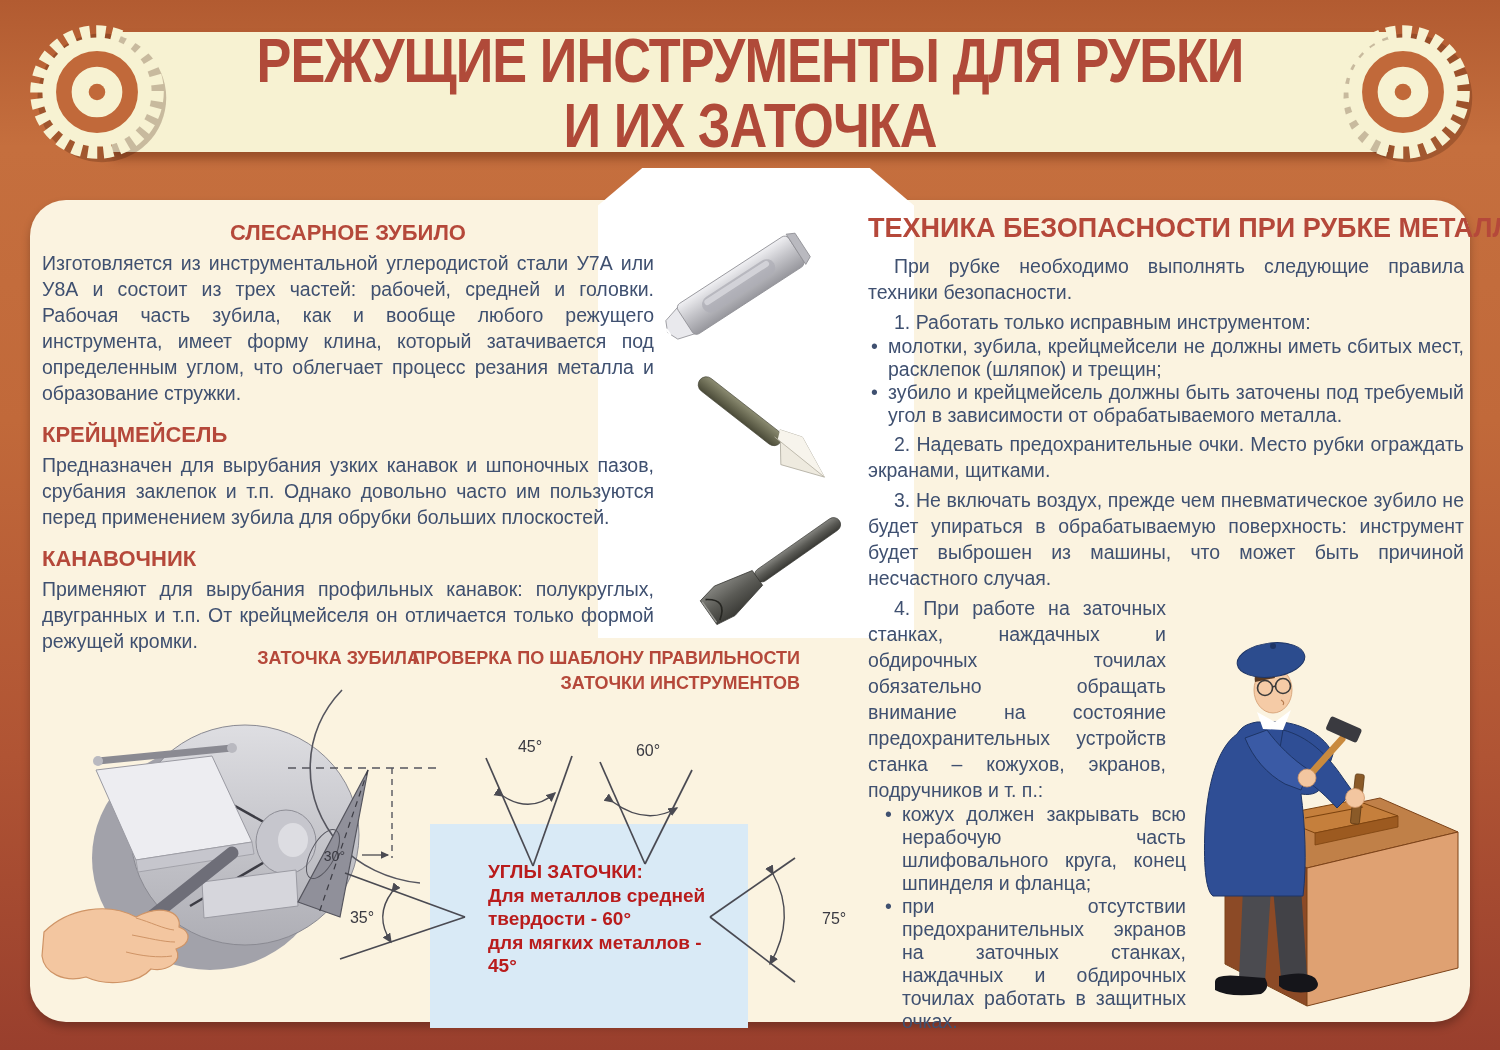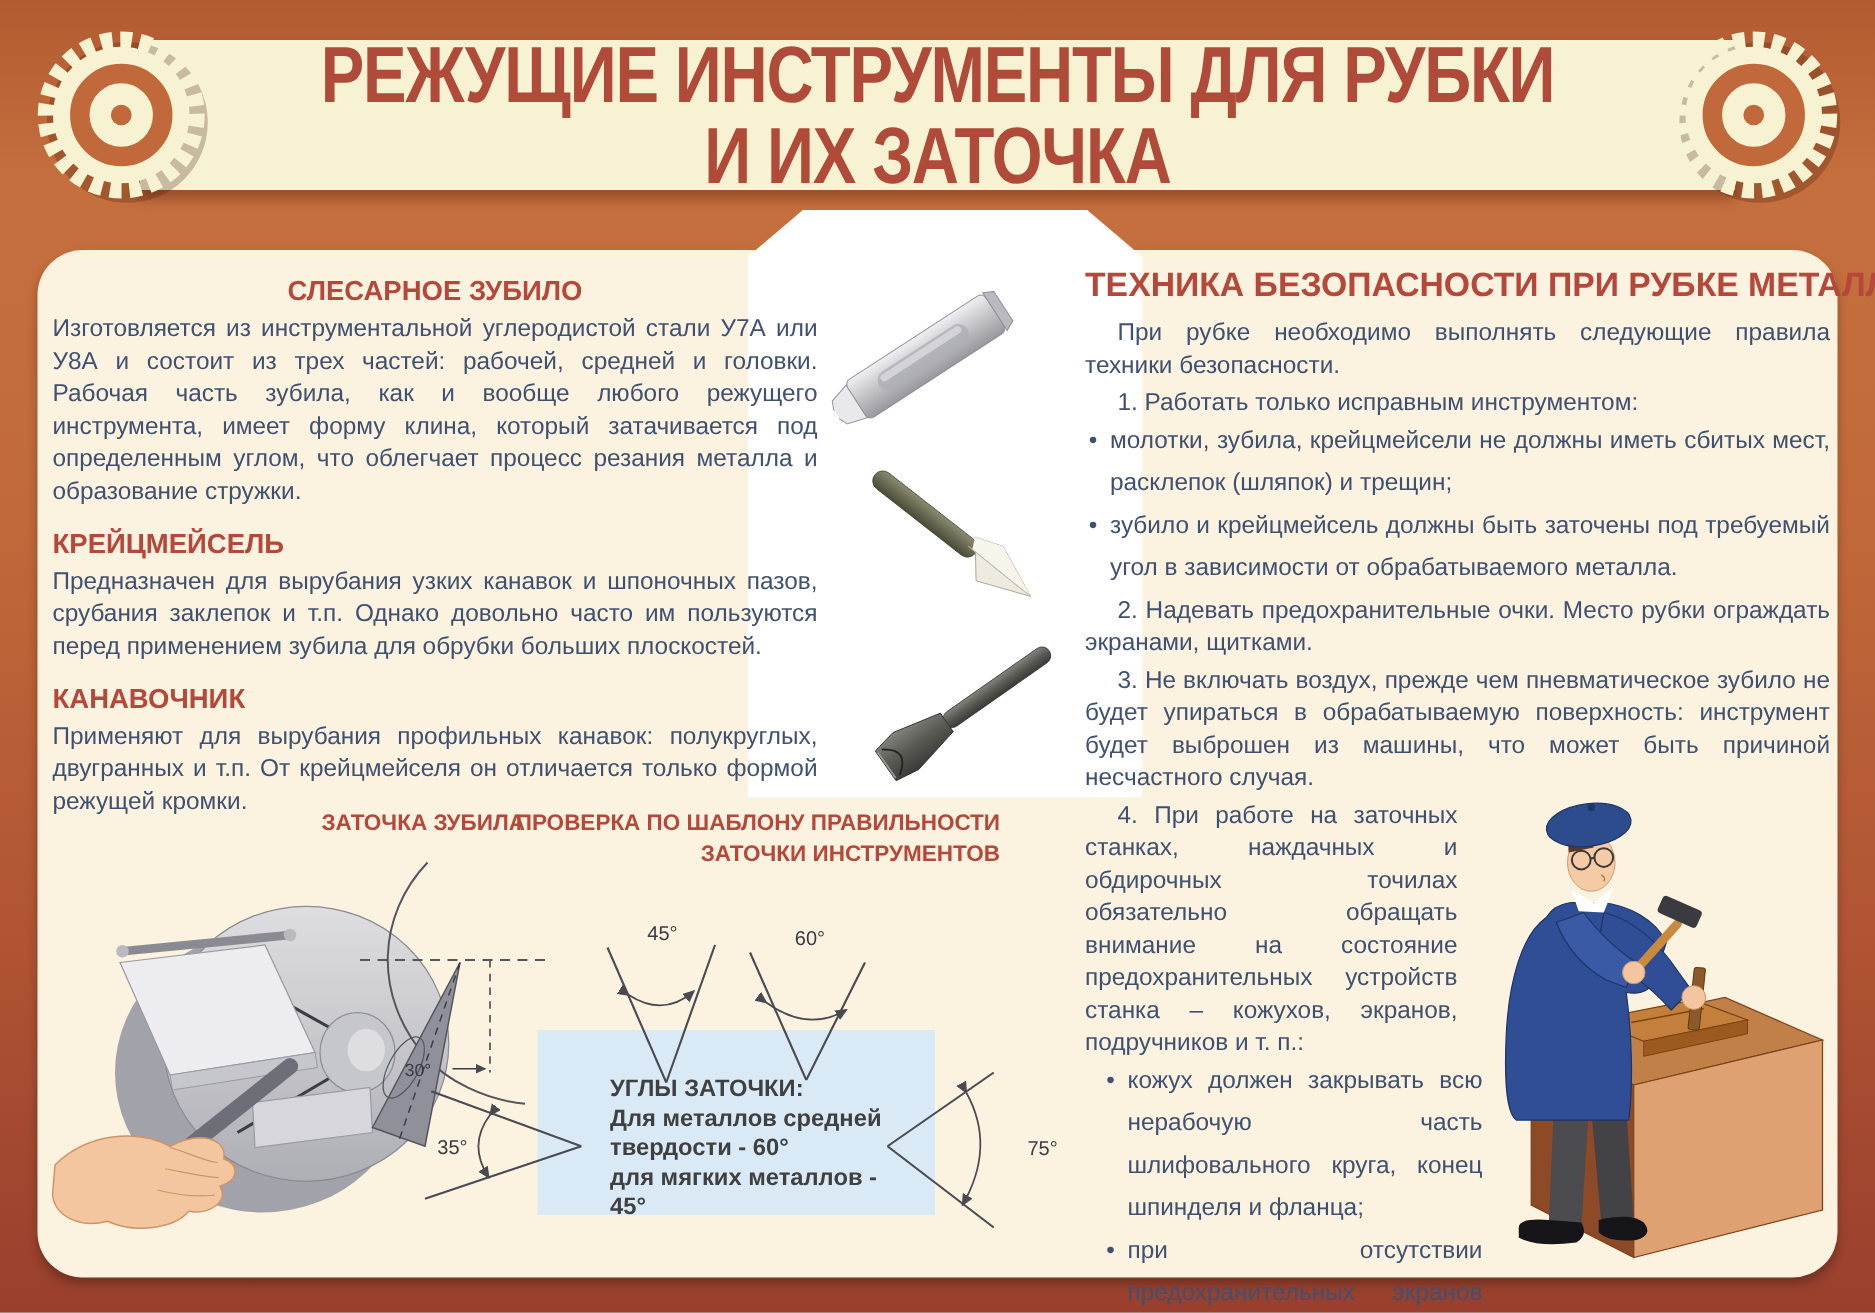--- a/index.html
+++ b/index.html
@@ -28,36 +28,36 @@
   }
   .tools-strip{
     position:absolute;left:598px;top:168px;width:316px;height:470px;background:#ffffff;
     clip-path:polygon(14% 0,86% 0,100% 8%,100% 100%,0 100%,0 8%);
   }
   .tool-fig{position:absolute;}
   
   .h-red{color:#b5483a;font-weight:bold;font-size:22px;line-height:26px;}
   .body-p{color:#3f5070;font-size:19.5px;line-height:26px;text-align:justify;margin:4px 0 0 0;}
   .indent{text-indent:26px;}
-  .bullet{position:relative;padding-left:20px;color:#3f5070;font-size:19.5px;line-height:34px;text-align:justify;margin:0;}
+  .bullet{position:relative;padding-left:20px;color:#3f5070;font-size:19.5px;line-height:23px;text-align:justify;margin:0;}
   .bullet::before{content:"\2022";position:absolute;left:3px;top:0;color:#3f5070;}
   
   .left-col{position:absolute;left:42px;top:220px;width:612px;}
   .left-col .h-red{margin-top:16px;} .left-col .h-red:first-child{margin-top:0;text-align:center;}
   .right-col{position:absolute;left:868px;top:215px;width:596px;}
   .right-col .h-red{font-size:27px;margin-bottom:12px;white-space:nowrap;}
   .narrow{max-width:298px;}
   .narrow-b{max-width:298px;margin-left:14px !important;max-width:284px;}
   
   .sub-h{position:absolute;color:#b5483a;font-weight:bold;font-size:18px;line-height:25px;text-align:right;white-space:pre-line;}
   .sub-h.one{left:60px;top:646px;width:360px;}
   .sub-h.two{left:400px;top:646px;width:400px;}
   .angles-box{
-    position:absolute;left:430px;top:824px;width:318px;height:148px;background:#d9eaf6;
-    box-sizing:border-box;padding:36px 16px 0 58px;color:#404040;font-weight:bold;
+    position:absolute;left:430px;top:824px;width:318px;height:204px;background:#d9eaf6;
+    box-sizing:border-box;padding:36px 16px 0 58px;color:#b91c1c;font-weight:bold;
     font-size:19px;line-height:23.5px;
   }
   .diagram-layer{position:absolute;left:40px;top:630px;width:880px;height:400px;pointer-events:none;}
   .worker-fig{position:absolute;left:1155px;top:626px;width:310px;height:394px;}
   svg text{font-family:"Liberation Sans","DejaVu Sans",sans-serif;}
 </style>
 </head>
 <body>
 
 <div class="poster">

